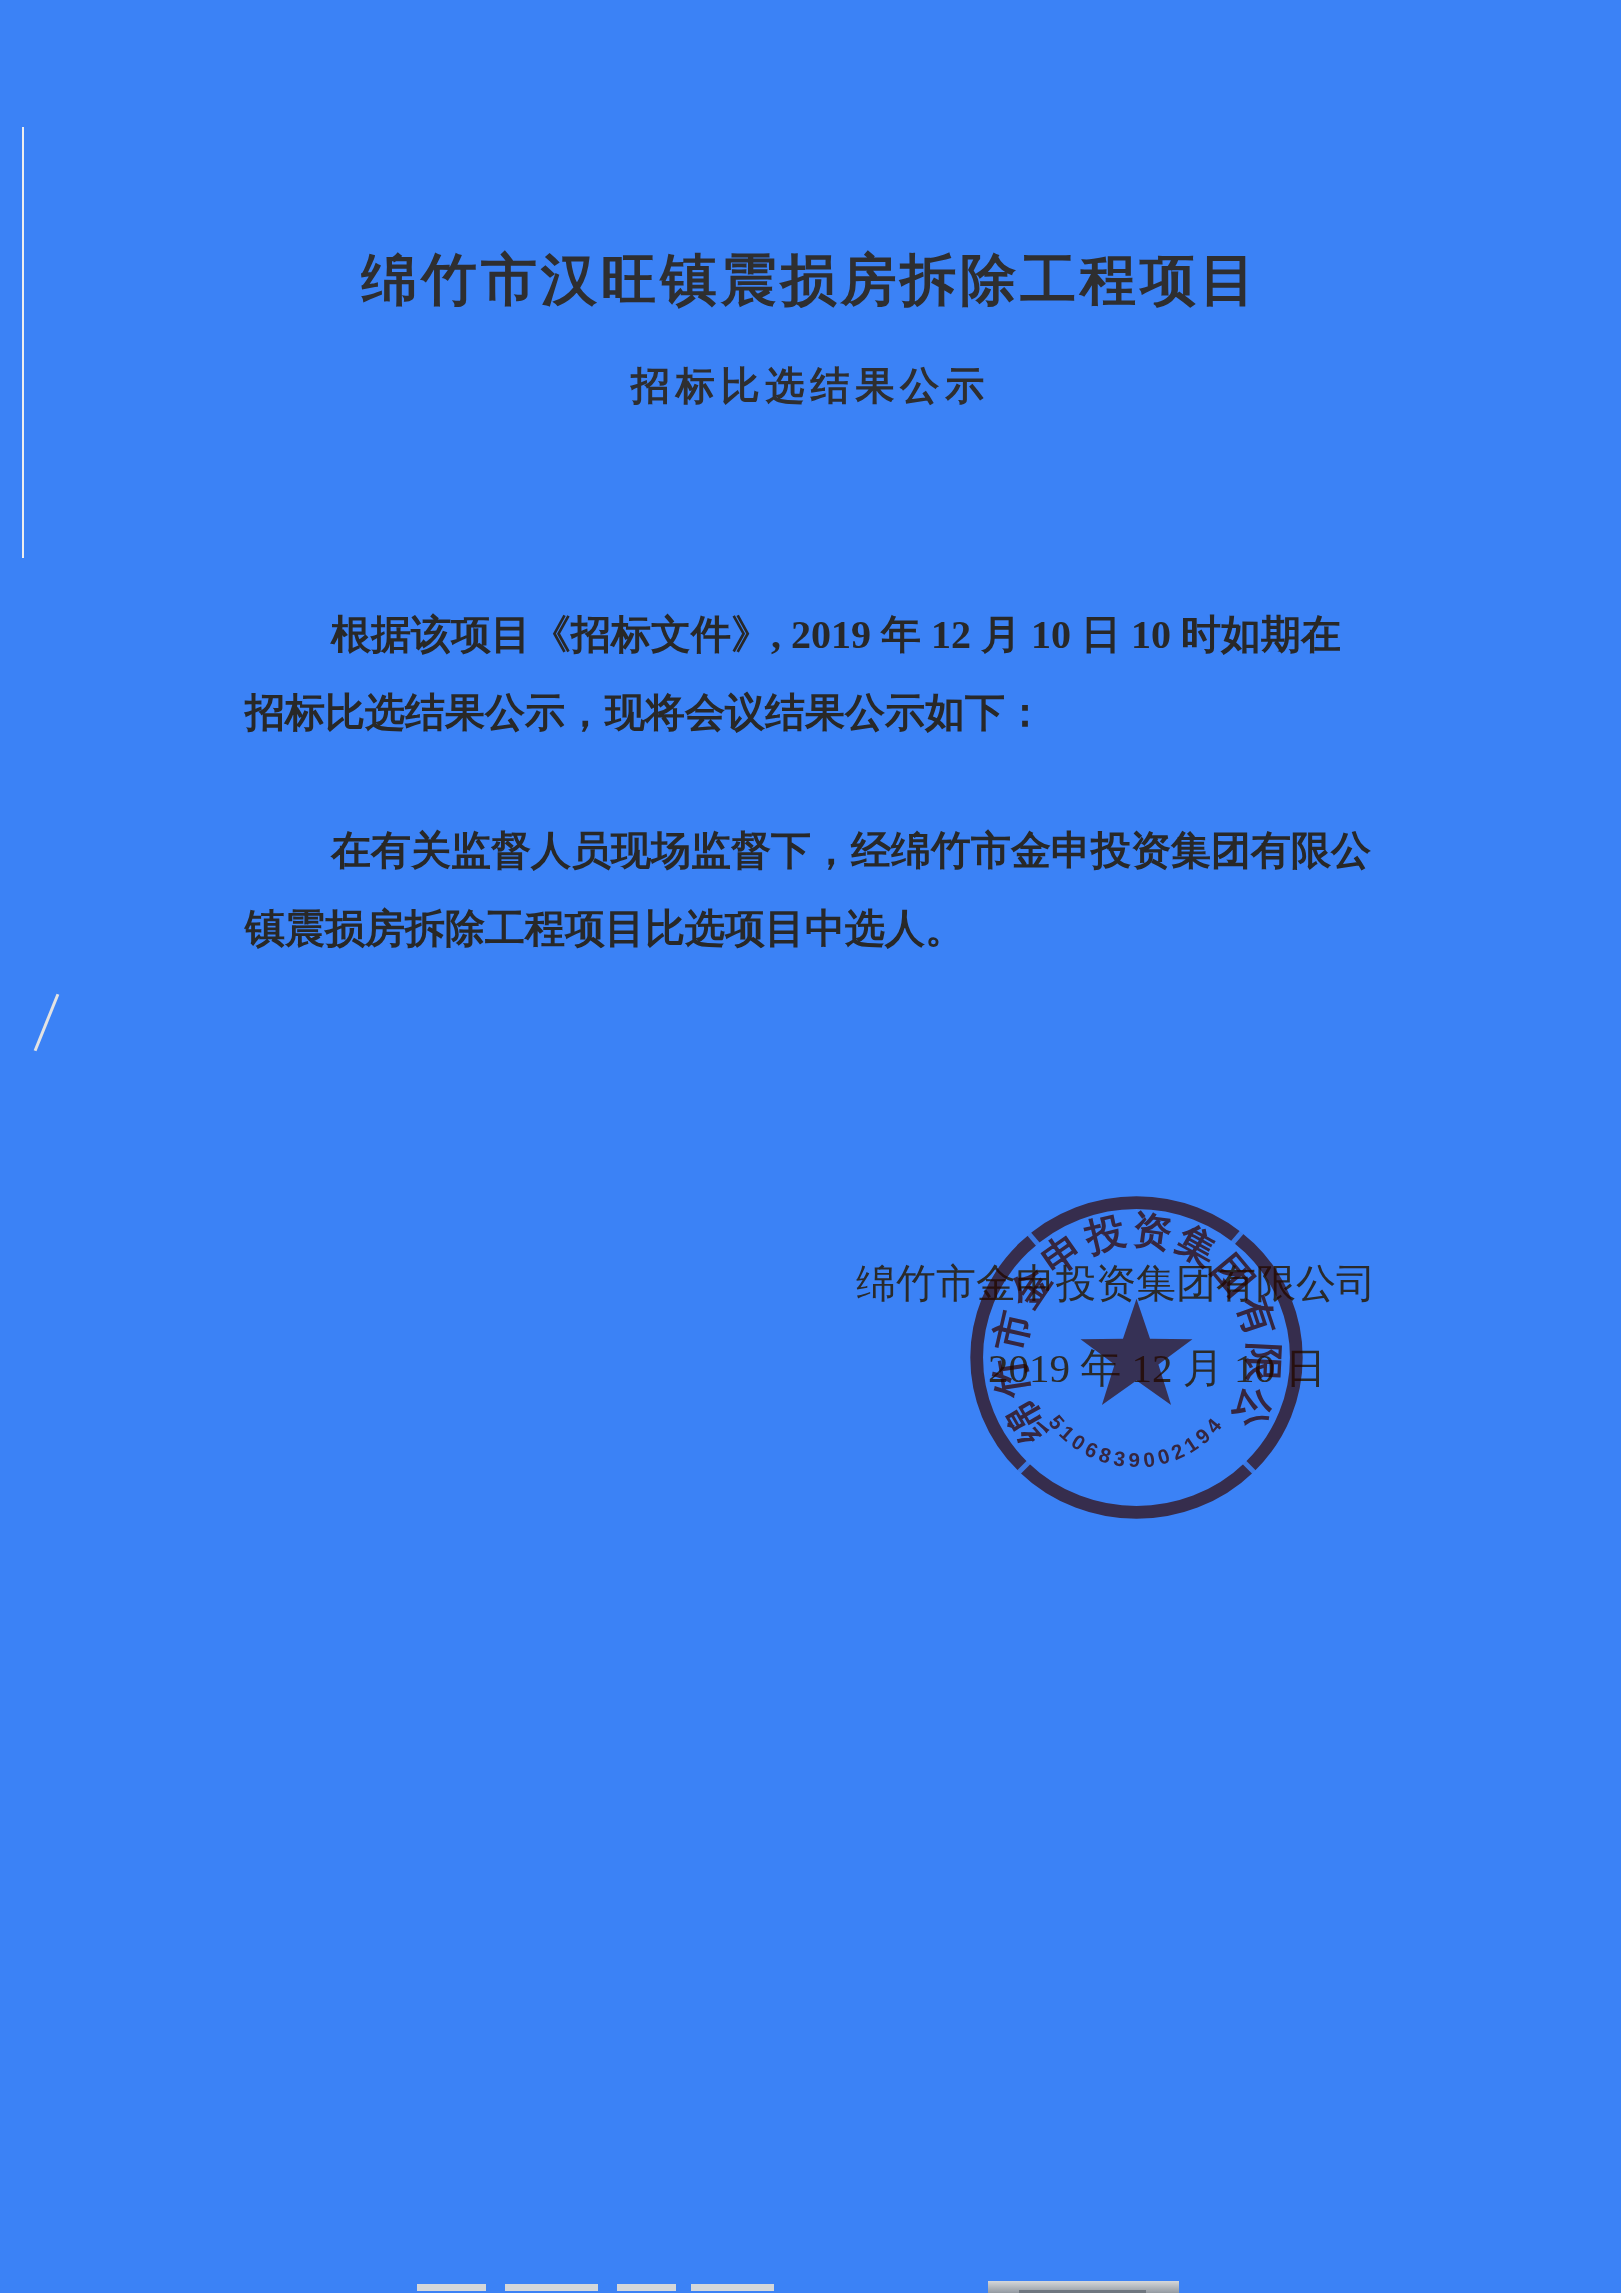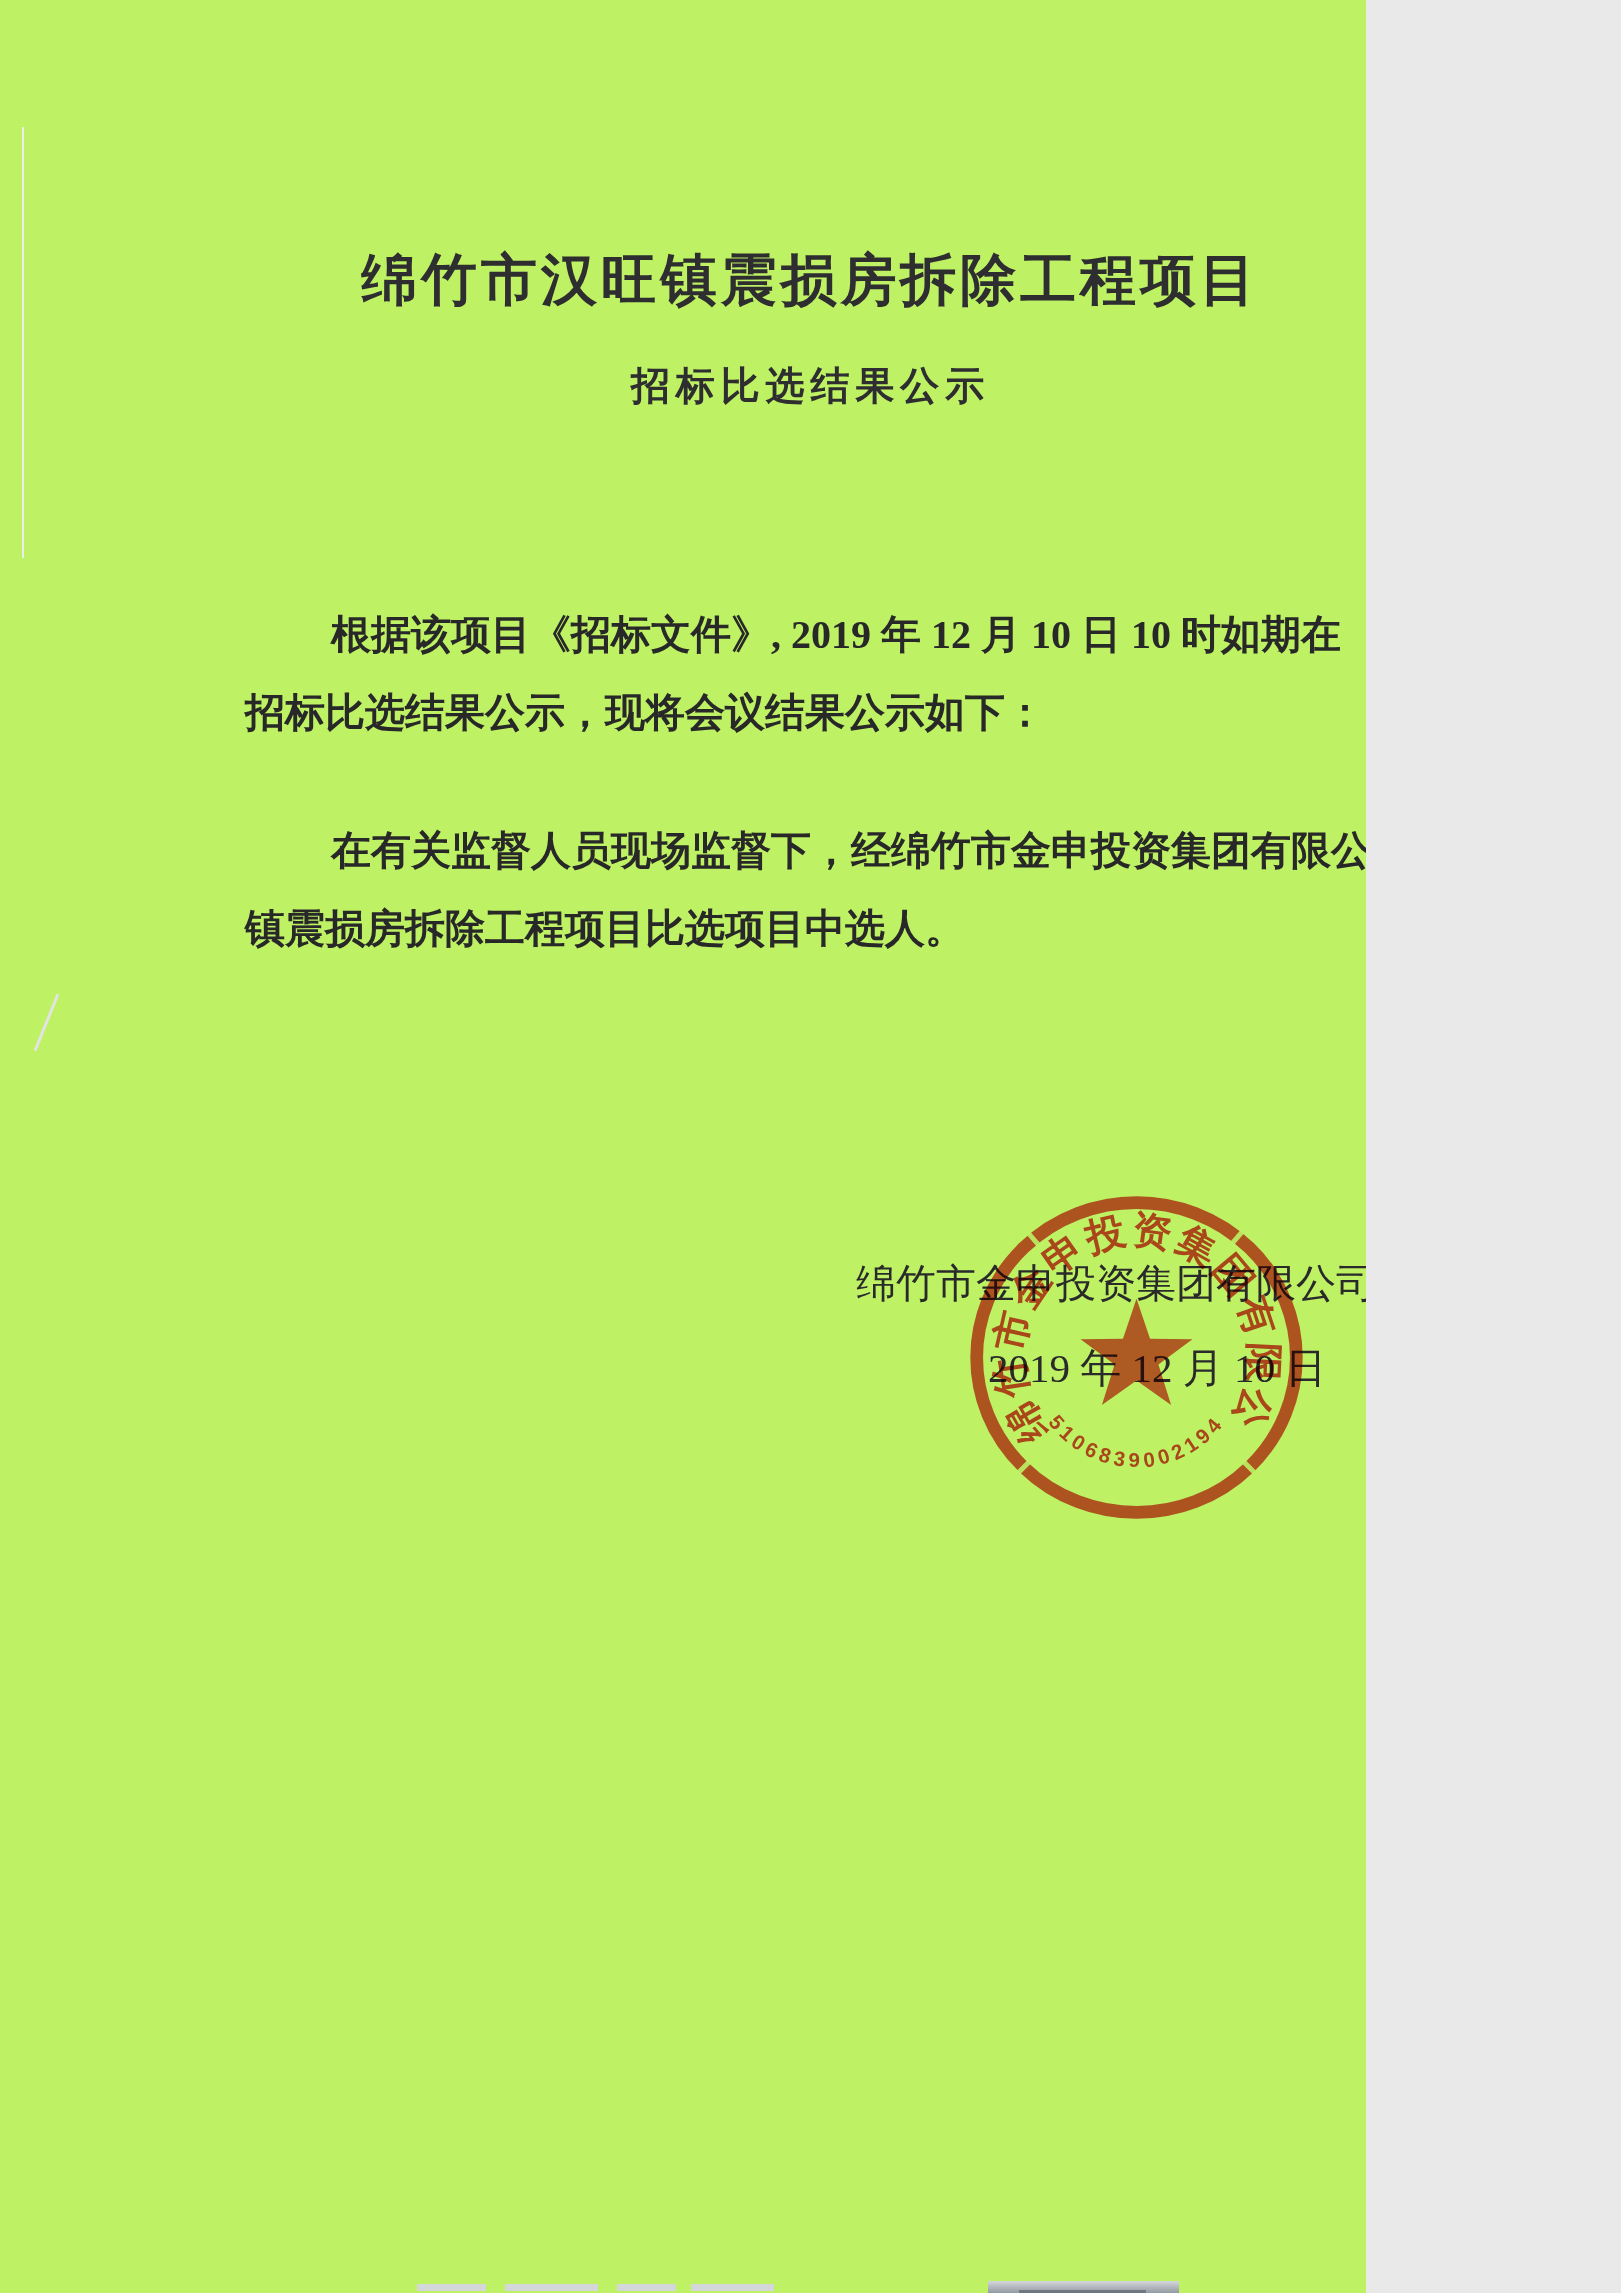--- a/index.html
+++ b/index.html
@@ -1,19 +1,19 @@
 <!DOCTYPE html>
 <html><head>
 <meta charset="utf-8">
 <style>
   html,body{margin:0;padding:0;background:#e9e9e9;}
   .page{
     position:relative;
-    width:1366px;height:2294px;
-    background:#bef264;
+    width:1621px;height:2294px;
+    background:#3b82f6;
     overflow:hidden;
     font-family:"Liberation Serif","DejaVu Serif",serif;
     color:#262626;
   }
   
   .doc-title{
     position:absolute;left:0;width:1621px;text-align:center;
     font-family:"Liberation Sans","DejaVu Sans",sans-serif;
     font-weight:900;color:#2e2e30;white-space:nowrap;
   }

